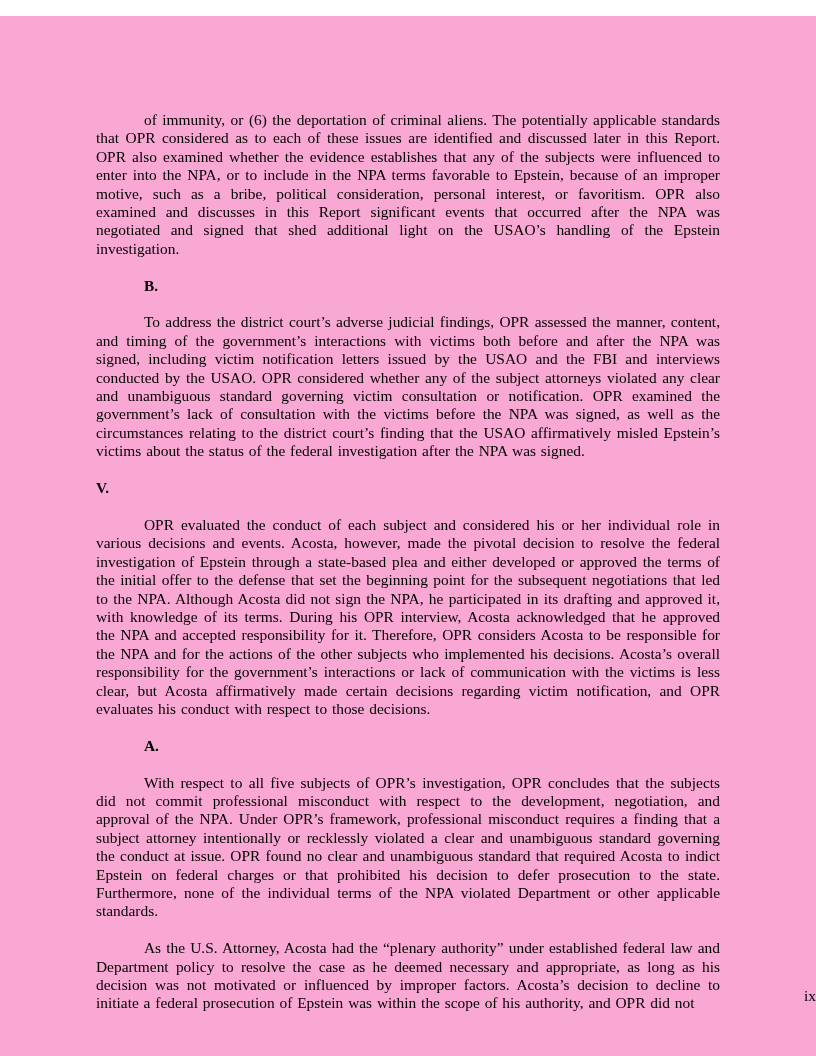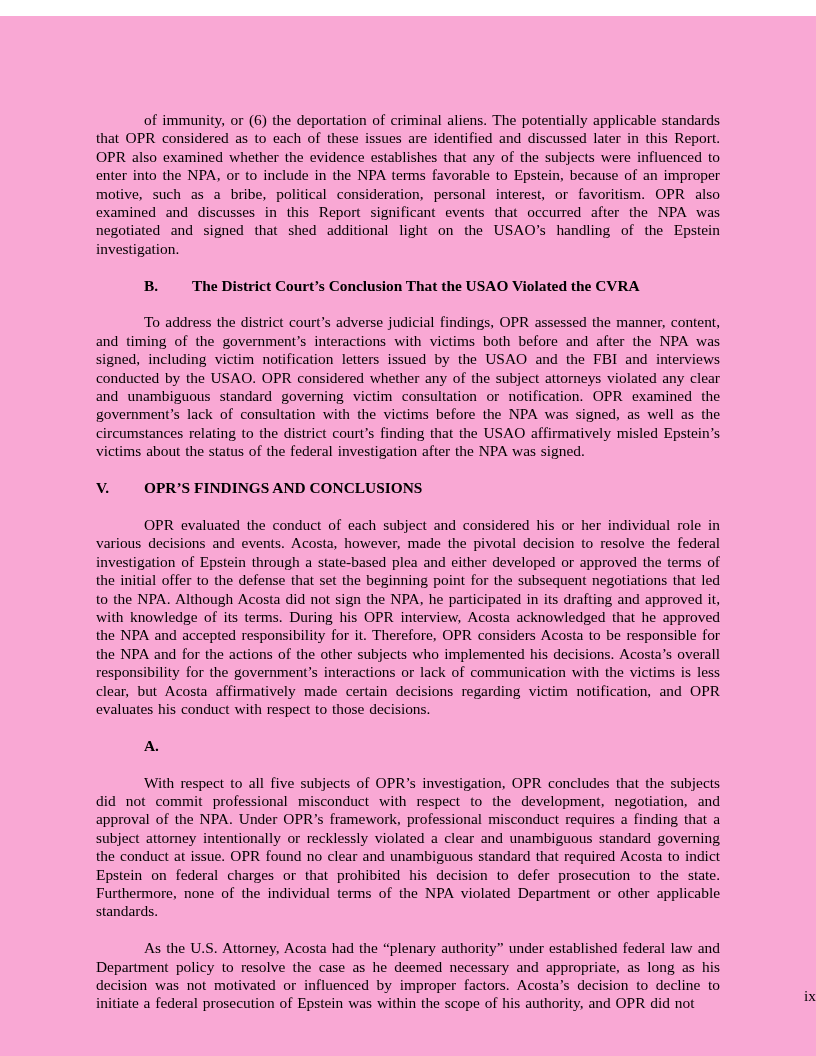--- a/index.html
+++ b/index.html
@@ -64,28 +64,26 @@
 </head>
 <body>
 
 <div class="page">
   <div class="content">
 
     <p class="para">of immunity, or (6) the deportation of criminal aliens.  The potentially applicable standards that OPR considered as to each of these issues are identified and discussed later in this Report.  OPR also examined whether the evidence establishes that any of the subjects were influenced to enter into the NPA, or to include in the NPA terms favorable to Epstein, because of an improper motive, such as a bribe, political consideration, personal interest, or favoritism.  OPR also examined and discusses in this Report significant events that occurred after the NPA was negotiated and signed that shed additional light on the USAO’s handling of the Epstein investigation.</p>
 
     <div class="heading level-2">
       <span class="h-num">B.</span>
-      <span class="h-text">The District Court’s Conclusion That the USAO Violated the CVRA</span>
     </div>
 
     <p class="para">To address the district court’s adverse judicial findings, OPR assessed the manner, content, and timing of the government’s interactions with victims both before and after the NPA was signed, including victim notification letters issued by the USAO and the FBI and interviews conducted by the USAO.  OPR considered whether any of the subject attorneys violated any clear and unambiguous standard governing victim consultation or notification.  OPR examined the government’s lack of consultation with the victims before the NPA was signed, as well as the circumstances relating to the district court’s finding that the USAO affirmatively misled Epstein’s victims about the status of the federal investigation after the NPA was signed.</p>
 
     <div class="heading level-1">
       <span class="h-num">V.</span>
-      <span class="h-text">OPR’S FINDINGS AND CONCLUSIONS</span>
     </div>
 
     <p class="para">OPR evaluated the conduct of each subject and considered his or her individual role in various decisions and events.  Acosta, however, made the pivotal decision to resolve the federal investigation of Epstein through a state-based plea and either developed or approved the terms of the initial offer to the defense that set the beginning point for the subsequent negotiations that led to the NPA.  Although Acosta did not sign the NPA, he participated in its drafting and approved it, with knowledge of its terms.  During his OPR interview, Acosta acknowledged that he approved the NPA and accepted responsibility for it.  Therefore, OPR considers Acosta to be responsible for the NPA and for the actions of the other subjects who implemented his decisions.  Acosta’s overall responsibility for the government’s interactions or lack of communication with the victims is less clear, but Acosta affirmatively made certain decisions regarding victim notification, and OPR evaluates his conduct with respect to those decisions.</p>
 
     <div class="heading level-2">
       <span class="h-num">A.</span>
     </div>
 
     <p class="para">With respect to all five subjects of OPR’s investigation, OPR concludes that the subjects did not commit professional misconduct with respect to the development, negotiation, and approval of the NPA.  Under OPR’s framework, professional misconduct requires a finding that a subject attorney intentionally or recklessly violated a clear and unambiguous standard governing the conduct at issue.  OPR found no clear and unambiguous standard that required Acosta to indict Epstein on federal charges or that prohibited his decision to defer prosecution to the state.  Furthermore, none of the individual terms of the NPA violated Department or other applicable standards.</p>
 

